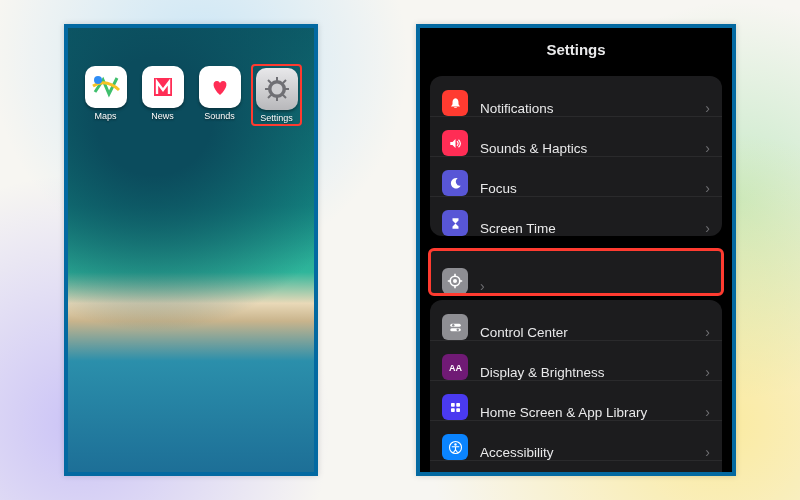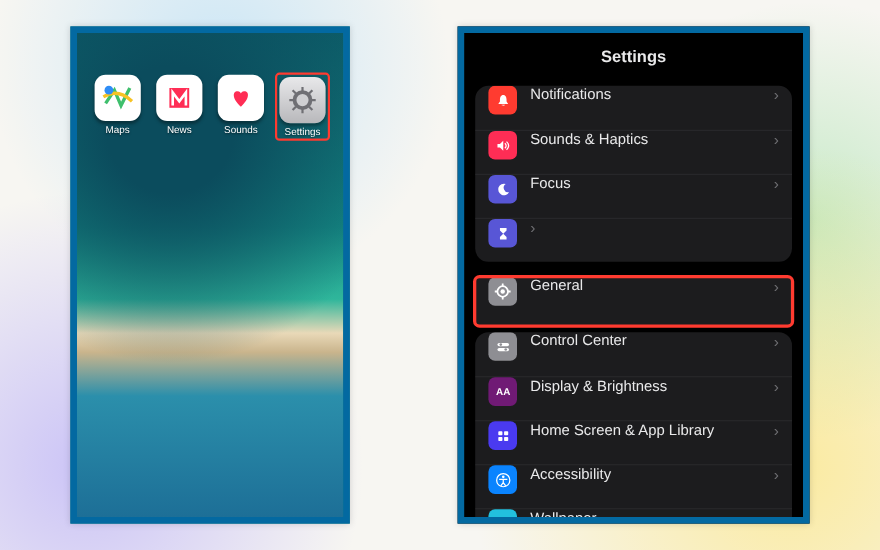--- a/index.html
+++ b/index.html
@@ -4,39 +4,39 @@
 <style>
   *{box-sizing:border-box;margin:0;padding:0;font-family:-apple-system,Helvetica,Arial,sans-serif}
   body{width:800px;height:500px;overflow:hidden;background:
      radial-gradient(circle at 10% 85%, rgba(120,100,255,.35), transparent 30%),
      radial-gradient(circle at 90% 85%, rgba(255,220,60,.45), transparent 35%),
      radial-gradient(circle at 92% 40%, rgba(110,210,120,.35), transparent 25%),
      radial-gradient(circle at 25% 12%, rgba(120,200,255,.35), transparent 28%),
      #f7f6f2;
   }
   .stage{position:relative;width:800px;height:500px}
-  .phone{position:absolute;border:6px solid #0369a1;box-shadow:0 0 6px rgba(0,0,0,.15)}
+  .phone{position:absolute;border:4px solid #0369a1;box-shadow:0 0 6px rgba(0,0,0,.15)}
 
   
   .home{left:64px;top:24px;width:254px;height:452px;
      background:
        radial-gradient(circle at 35% 20%, #0b4c5d 0%, #0b4c5d 15%, transparent 55%),
        linear-gradient(180deg,#0d5f6a 0%,#158a84 40%,#2fb69b 55%,#e9d9b8 62%,#c9b48c 66%,#2b8fab 75%,#1d6f97 100%);
      background-color:#1a7e82;overflow:hidden;color:#fff}
   .grid{display:grid;grid-template-columns:repeat(4,1fr);gap:10px 10px;padding:38px 14px 0 14px}
   .app{display:flex;flex-direction:column;align-items:center;gap:3px}
   .tile{width:42px;height:42px;border-radius:10px;display:flex;align-items:center;justify-content:center;box-shadow:0 2px 3px rgba(0,0,0,.35)}
   .lbl{font-size:9px;text-shadow:0 1px 2px rgba(0,0,0,.6)}
   .hl-home{border:2px solid #ff3b30;border-radius:4px;padding:2px 2px 1px 2px;margin:-2px}
 
   
   .settings{left:416px;top:24px;width:320px;height:452px;background:#000;color:#e9e9ea;overflow:hidden}
   .hdr{height:42px;display:flex;align-items:center;justify-content:center;font-weight:600;font-size:15px}
   .group{background:#1c1c1e;margin:6px 10px;border-radius:12px;overflow:hidden}
-  .row{display:flex;align-items:flex-start;height:40px;padding:0 12px;gap:12px;border-top:1px solid #2a2a2c}
+  .row{display:flex;align-items:flex-end;height:40px;padding:0 12px;gap:12px;border-top:1px solid #2a2a2c}
   .row:first-child{border-top:none}
   .ic{width:26px;height:26px;border-radius:6px;display:flex;align-items:center;justify-content:center;flex-shrink:0}
   .rl{flex:1;font-size:13.5px}
   .chev{color:#6e6e72;font-size:14px}
   .hl-set{outline:3px solid #ff3b30;outline-offset:-1px;border-radius:4px;margin:14px 10px 4px 10px}
   .hl-set .row{height:44px}
 
   
   svg{display:block}
 </style>
@@ -137,39 +137,39 @@
           </div>
         <div class="rl">Focus</div>
         <div class="chev">›</div>
       </div>
       <div class="row">
         <div class="ic" style="background:#5856d6">
             <svg width="15" height="15" viewBox="0 0 20 20">
               <path d="M6 3 L14 3 L14 6 L10 10 L14 14 L14 17 L6 17 L6 14 L10 10 L6 6 Z" fill="#fff"></path>
             </svg>
           </div>
+        <div class="rl">Screen Time</div>
         <div class="chev">›</div>
       </div>
     </div>
 
     <div class="group hl-set">
       <div class="row" style="border:none">
         <div class="ic" style="background:#8e8e93">
             <svg width="16" height="16" viewBox="0 0 20 20">
               <circle cx="10" cy="10" r="6" fill="none" stroke="#fff" stroke-width="2"></circle>
               <circle cx="10" cy="10" r="2.5" fill="#fff"></circle>
               <g stroke="#fff" stroke-width="2">
                 <line x1="10" y1="1" x2="10" y2="4"></line>
                 <line x1="10" y1="16" x2="10" y2="19"></line>
                 <line x1="1" y1="10" x2="4" y2="10"></line>
                 <line x1="16" y1="10" x2="19" y2="10"></line>
               </g>
             </svg>
           </div>
-        <div class="rl">General</div>
         <div class="chev">›</div>
       </div>
     </div>
 
     <div class="group">
       <div class="row">
         <div class="ic" style="background:#8e8e93">
             <svg width="15" height="15" viewBox="0 0 20 20">
               <rect x="3" y="5" width="14" height="4" rx="2" fill="#fff"></rect>
               <circle cx="7" cy="7" r="1.6" fill="#8e8e93"></circle>

